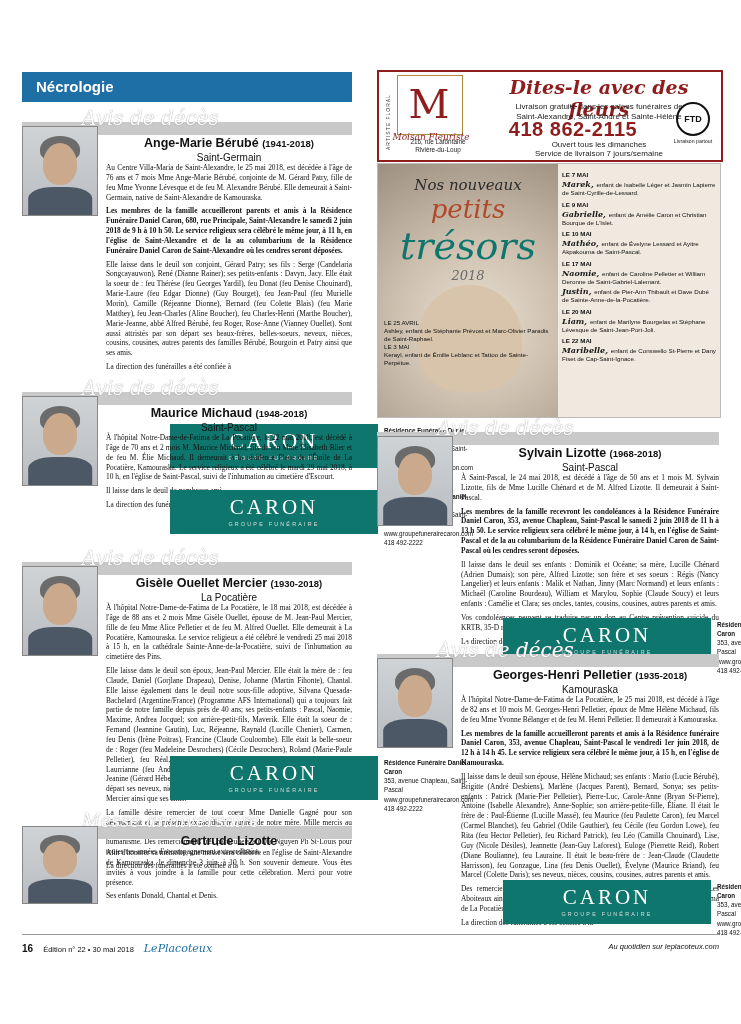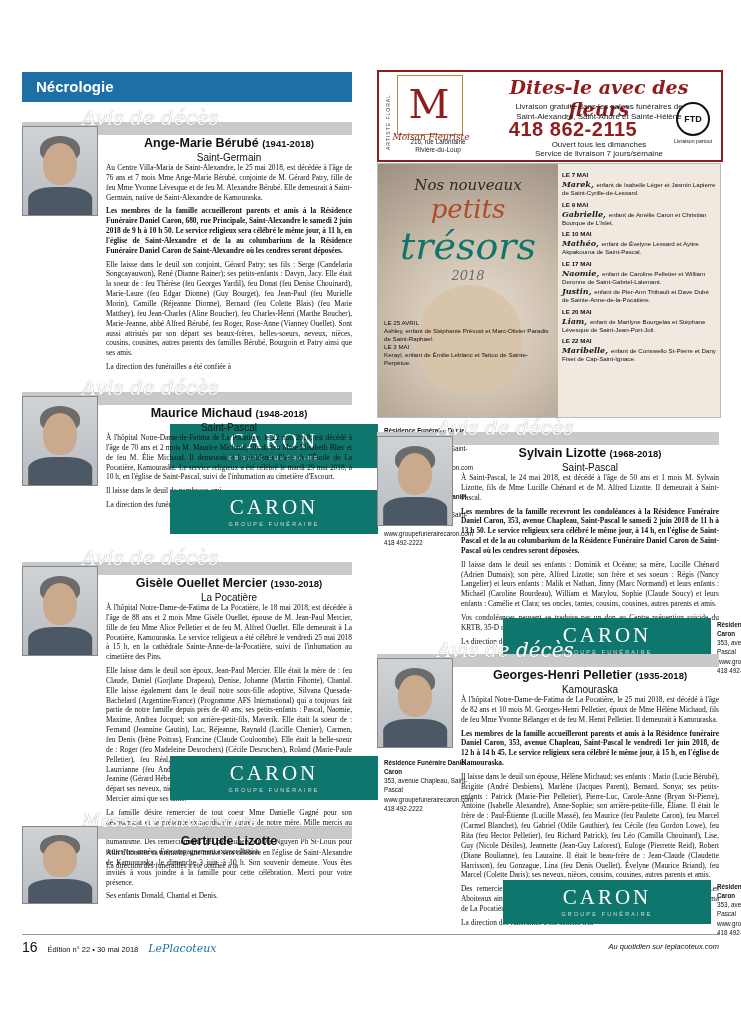--- a/index.html
+++ b/index.html
@@ -63,21 +63,21 @@
   .bebes-title .l4{font-size:13px;color:#6a6a6a;}
   .bebes-list{position:absolute;left:184px;top:4px;width:155px;height:245px;font-family:"Liberation Sans",sans-serif;
     font-size:6.2px;line-height:1.3;color:#111;}
   .bebes-list .dt{font-weight:bold;font-size:6.2px;margin-top:3px;}
   .bebes-list .bn{font-family:"DejaVu Serif",serif;font-style:italic;font-weight:bold;font-size:8px;color:#1a1a1a;}
   .bebes-left-list{position:absolute;left:6px;top:155px;width:168px;font-family:"Liberation Sans",sans-serif;
     font-size:6.2px;line-height:1.3;color:#111;}
 
   
   .footer{position:absolute;left:22px;top:938px;width:697px;height:22px;}
-  .footer .pg{font-family:"Liberation Sans",sans-serif;font-weight:normal;font-size:14px;color:#111;}
+  .footer .pg{font-family:"Liberation Sans",sans-serif;font-weight:bold;font-size:10px;color:#111;}
   .footer .ed{font-family:"Liberation Sans",sans-serif;font-size:7.5px;color:#111;margin-left:6px;}
   .footer .logo{font-family:"DejaVu Serif",serif;font-style:italic;font-size:11px;color:#1d6fa5;margin-left:6px;}
   .footer .right{position:absolute;right:0;top:4px;font-family:"Liberation Sans",sans-serif;font-style:italic;font-size:7.5px;color:#111;}
   .hr-footer{position:absolute;left:22px;top:934px;width:697px;height:1px;background:#999;}
   .msg-banner .script{font-size:18px;}
 
   
   .face{position:relative;width:100%;height:100%;background:linear-gradient(#cfd3d6,#b9bcc0);}
   .face .head{position:absolute;left:50%;top:18%;width:46%;height:48%;background:#caa98c;border-radius:50% 50% 45% 45%;transform:translateX(-50%);}
   .face .hair{position:absolute;left:50%;top:10%;width:54%;height:30%;background:#6b6b6b;border-radius:50% 50% 40% 40%;transform:translateX(-50%);}

